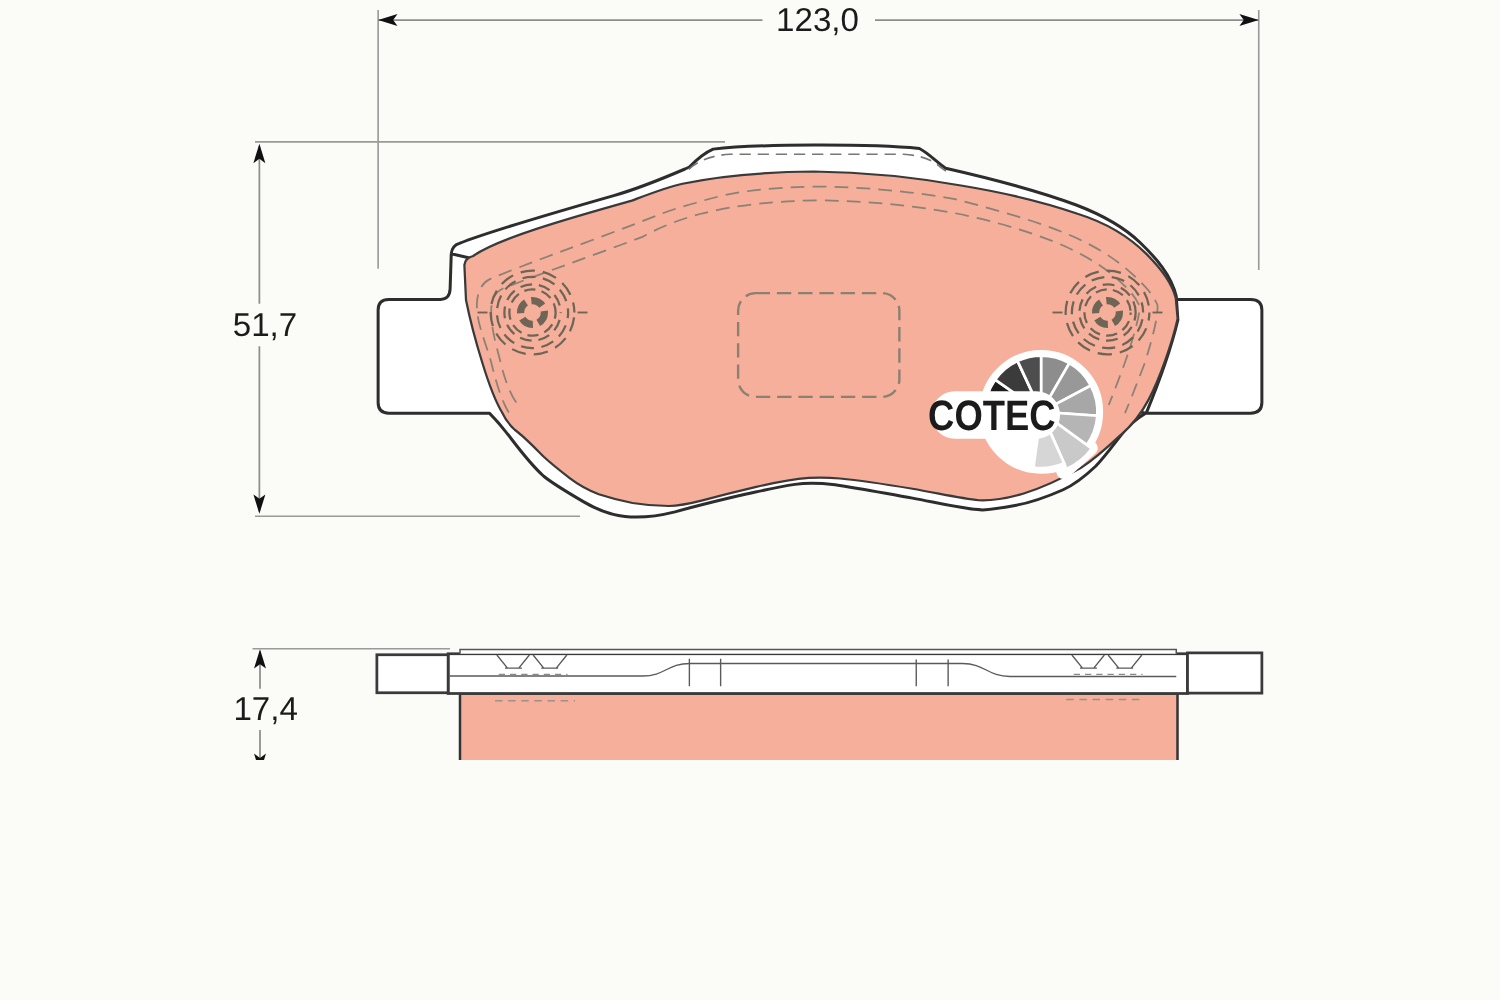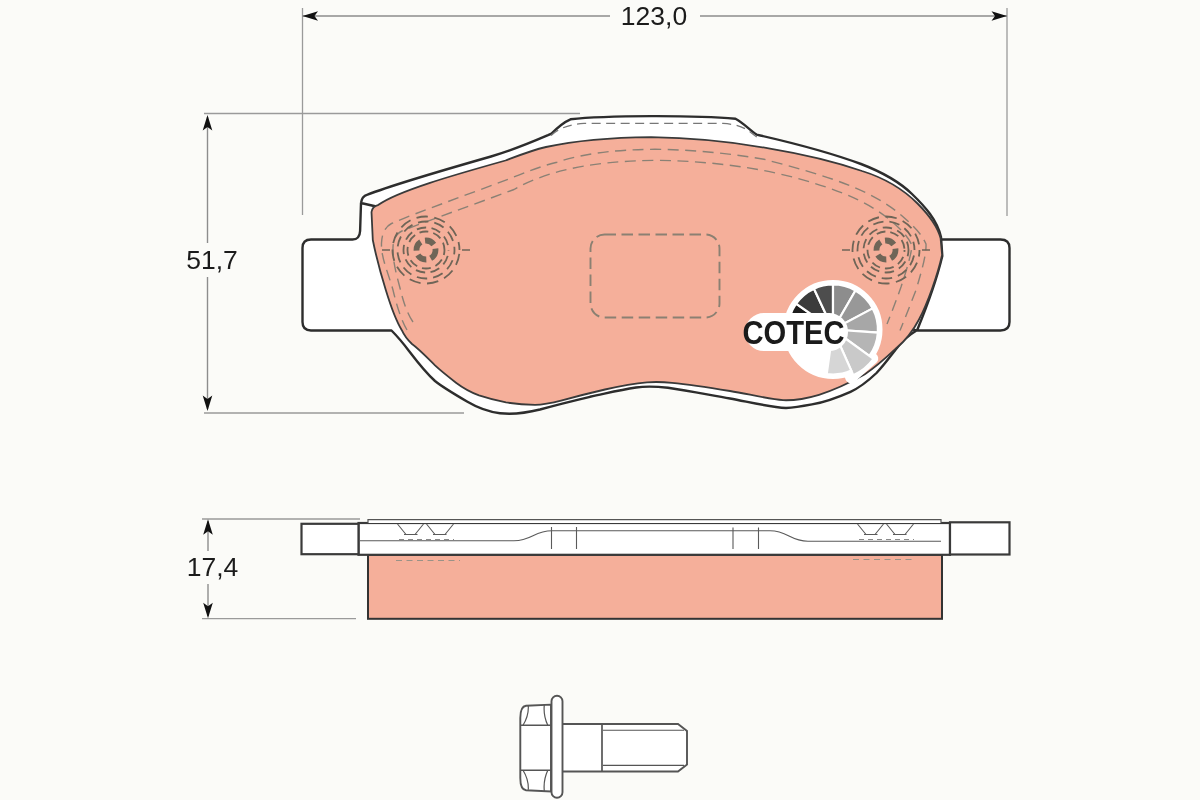--- a/index.html
+++ b/index.html
@@ -1,16 +1,16 @@
 <!DOCTYPE html>
 <html><head>
 <meta charset="utf-8">
 <style>
   html,body{margin:0;padding:0;background:#fbfbf8;}
-  .page{width:1200px;height:800px;position:relative;font-family:"Liberation Sans",sans-serif;}
+  .page{width:1200px;height:608px;position:relative;font-family:"Liberation Sans",sans-serif;}
   svg{position:absolute;top:0;left:0;}
   text{font-family:"Liberation Sans",sans-serif;fill:#1b1b1b;}
 </style>
 </head>
 <body>
 <div class="page">
 <svg width="1200" height="800" viewBox="0 0 1200 800">
 
 <g>
   <line x1="302.5" y1="8" x2="302.5" y2="215" stroke="#9a9a9a" stroke-width="1.3"></line>

